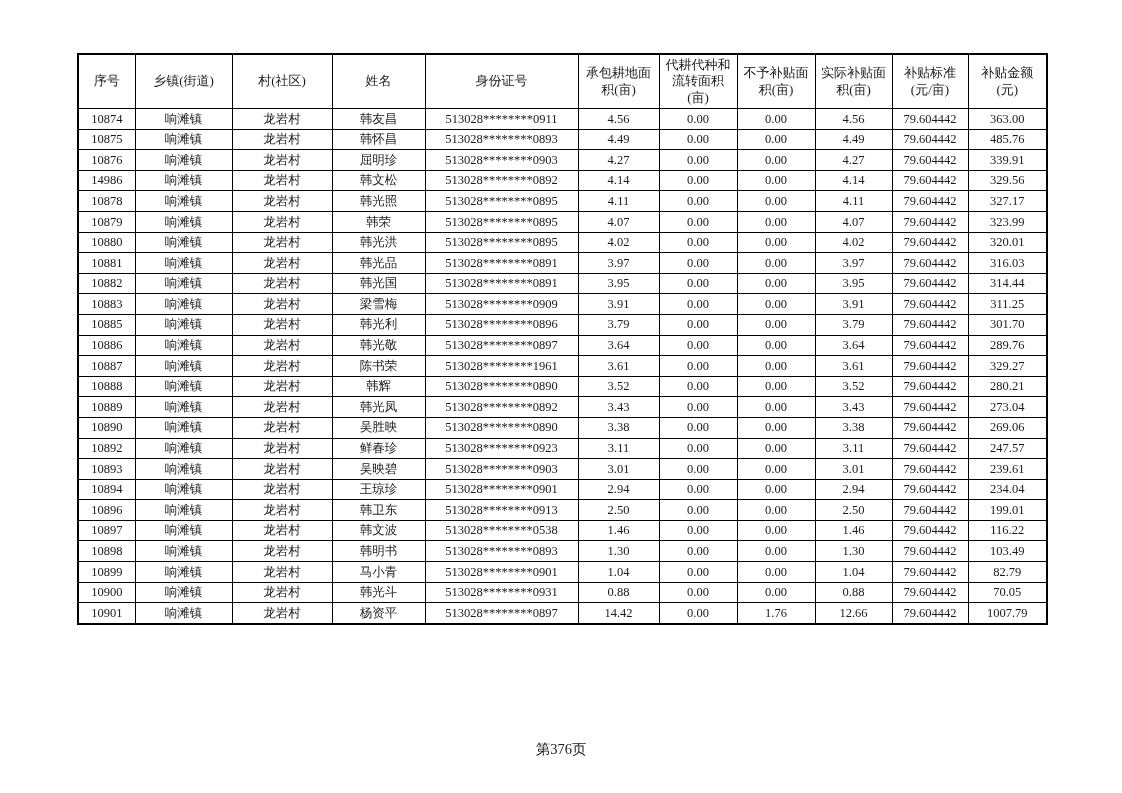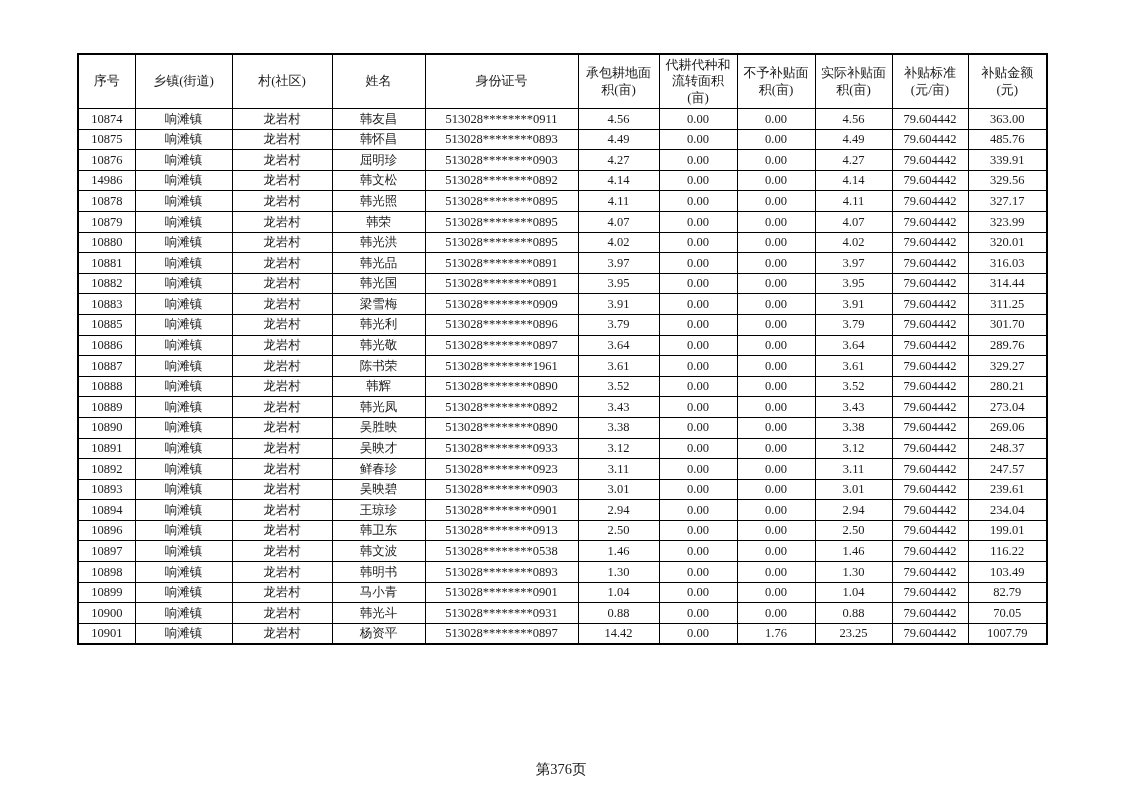--- a/index.html
+++ b/index.html
@@ -49,21 +49,20 @@
     white-space: nowrap;
   }
   .footer {
     position: absolute;
     left: 0;
     top: 740px;
     width: 100%;
     text-align: center;
     font-size: 14.5px;
     color: #1a1a1a;
-    margin-top: 20px;
   }
 </style>
 </head>
 <body>
 
 <div class="page">
   <table class="subsidy">
     <colgroup>
         <col style="width: 57px;">
         <col style="width: 97px;">
@@ -295,33 +294,20 @@
           <td>吴胜映</td>
           <td>513028********0890</td>
           <td>3.38</td>
           <td>0.00</td>
           <td>0.00</td>
           <td>3.38</td>
           <td>79.604442</td>
           <td>269.06</td>
         </tr>
         <tr>
-          <td>10891</td>
-          <td>响滩镇</td>
-          <td>龙岩村</td>
-          <td>吴映才</td>
-          <td>513028********0933</td>
-          <td>3.12</td>
-          <td>0.00</td>
-          <td>0.00</td>
-          <td>3.12</td>
-          <td>79.604442</td>
-          <td>248.37</td>
-        </tr>
-        <tr>
           <td>10892</td>
           <td>响滩镇</td>
           <td>龙岩村</td>
           <td>鲜春珍</td>
           <td>513028********0923</td>
           <td>3.11</td>
           <td>0.00</td>
           <td>0.00</td>
           <td>3.11</td>
           <td>79.604442</td>
@@ -420,20 +406,20 @@
         </tr>
         <tr>
           <td>10901</td>
           <td>响滩镇</td>
           <td>龙岩村</td>
           <td>杨资平</td>
           <td>513028********0897</td>
           <td>14.42</td>
           <td>0.00</td>
           <td>1.76</td>
-          <td>23.25</td>
+          <td>12.66</td>
           <td>79.604442</td>
           <td>1007.79</td>
         </tr>
       </tbody>
   </table>
   <div class="footer">第376页</div>
 </div>
 
 </body></html>

